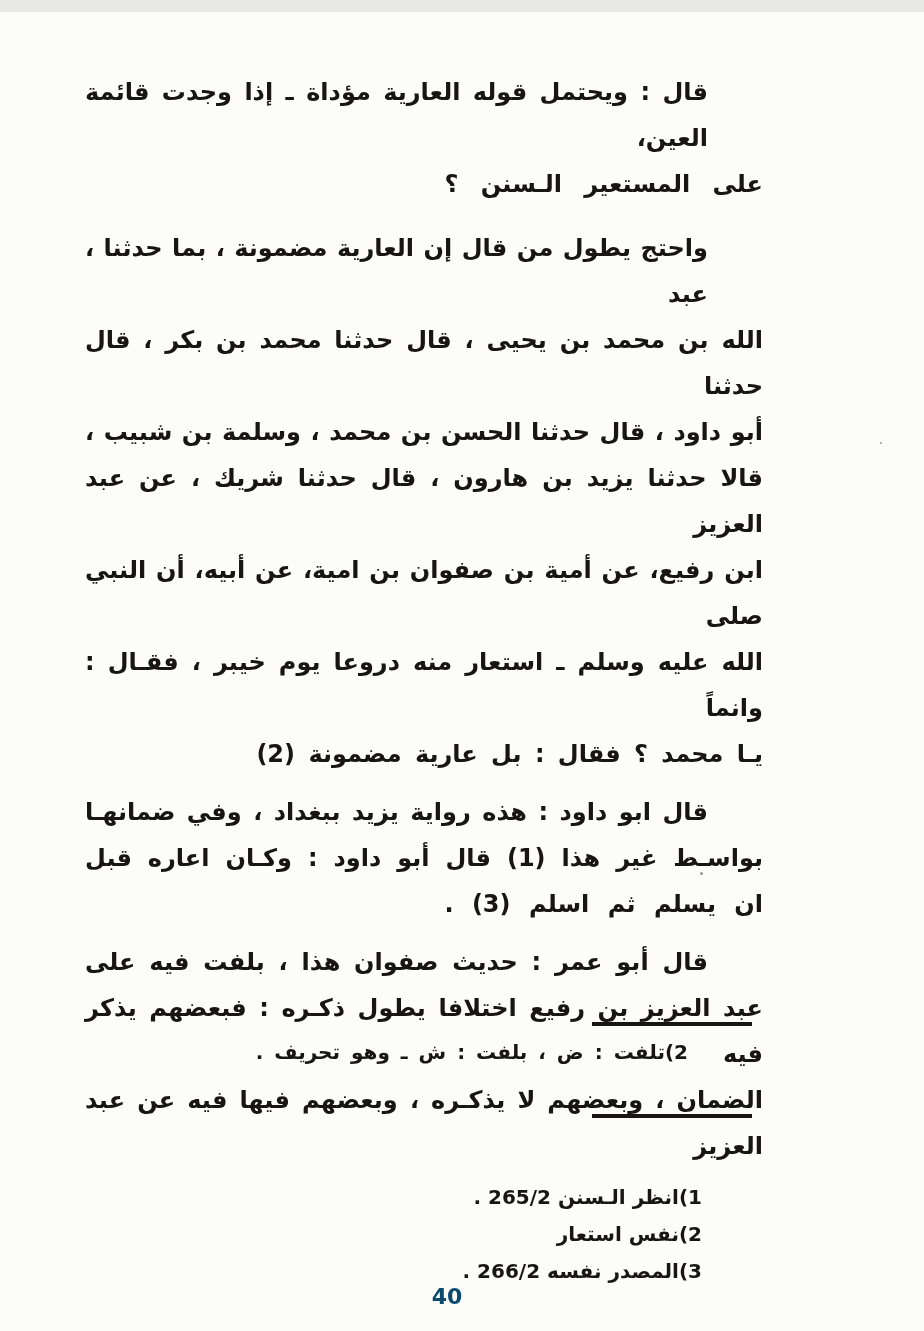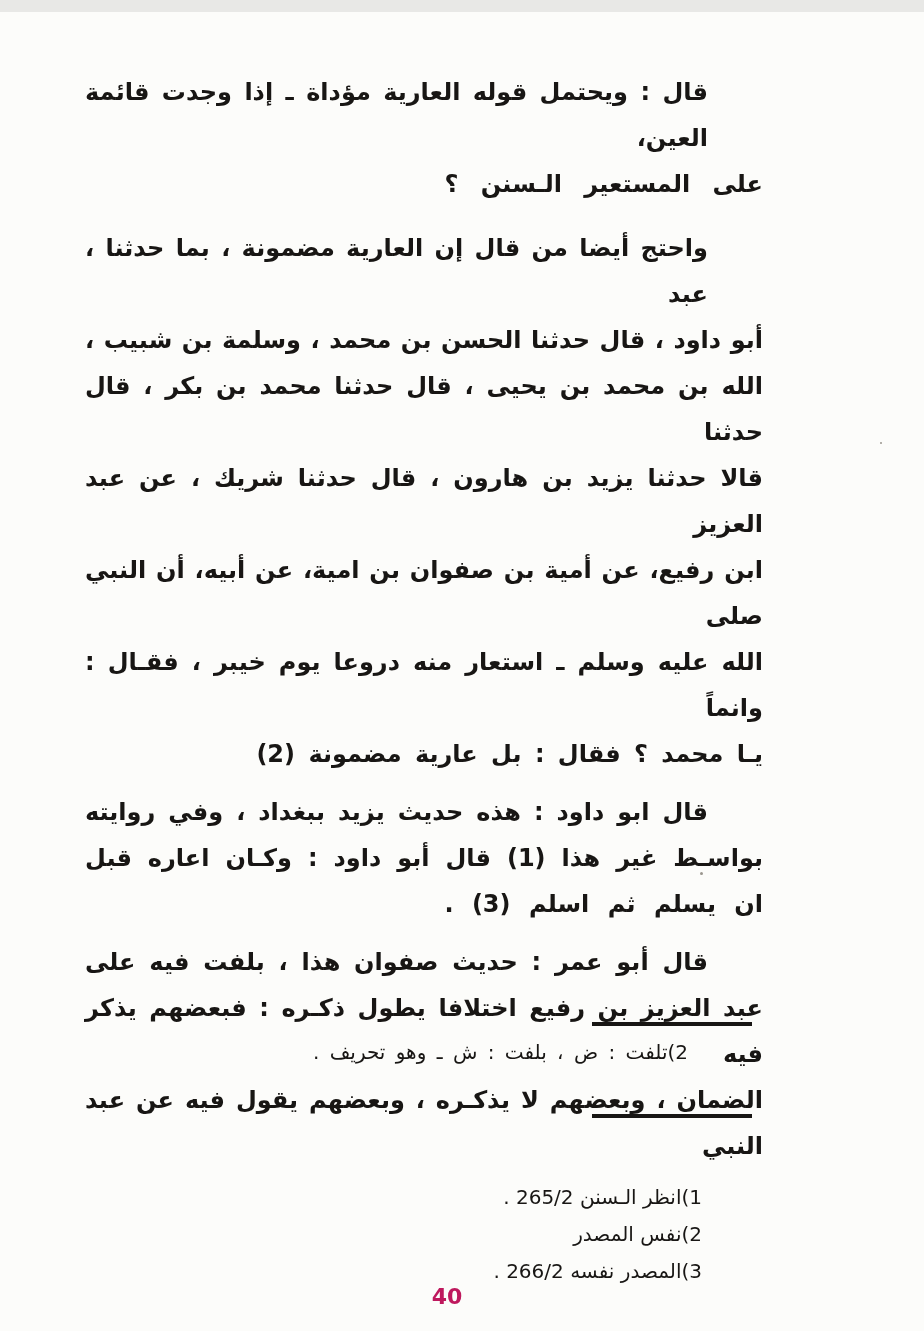--- a/index.html
+++ b/index.html
@@ -35,21 +35,21 @@
   .fn-rule{
     position:absolute;
     right:172px;width:160px;height:4px;
     background:#181614;
   }
   .fn-rule.r1{top:1010px;}
   .fn-rule.r2{top:1102px;}
   .fn-line{
     direction:rtl;
     font-size:20px;
-    font-weight:normal;
+    font-weight:bold;
     white-space:nowrap;
     text-align:right;
   }
   .fn-block-1{
     position:absolute;
     top:1028px;right:222px;
     word-spacing:4px;
   }
   .fn-block-2{
     position:absolute;
@@ -61,70 +61,70 @@
     unicode-bidi:embed;
     display:inline-block;
     margin-inline-end:14px;
   }
   .page-number{
     position:absolute;
     top:1272px;left:412px;width:70px;
     text-align:center;
     font-size:22px;
     font-weight:bold;
-    color:#be185d;
+    color:#0c4a6e;
   }
   
   .speck{position:absolute;background:#9a968e;border-radius:50%;}
 </style>
 </head>
 <body>
 
 <div class="page">
 
   <div class="body-text">
       <div class="para p1">
         <div class="line first">قال : ويحتمل قوله العارية مؤداة ـ إذا وجدت قائمة العين،</div>
         <div class="line last" style="word-spacing: 14px;">على المستعير الـسنن ؟</div>
       </div>
       <div class="para p2">
-        <div class="line first">واحتج أيضا من قال إن العارية مضمونة ، بما حدثنا ، عبد</div>
+        <div class="line first">واحتج يطول من قال إن العارية مضمونة ، بما حدثنا ، عبد</div>
+        <div class="line full">الله بن محمد بن يحيى ، قال حدثنا محمد بن بكر ، قال حدثنا</div>
         <div class="line full">أبو داود ، قال حدثنا الحسن بن محمد ، وسلمة بن شبيب ،</div>
-        <div class="line full">الله بن محمد بن يحيى ، قال حدثنا محمد بن بكر ، قال حدثنا</div>
         <div class="line full">قالا حدثنا يزيد بن هارون ، قال حدثنا شريك ، عن عبد العزيز</div>
         <div class="line full">ابن رفيع، عن أمية بن صفوان بن امية، عن أبيه، أن النبي صلى</div>
         <div class="line full">الله عليه وسلم ـ استعار منه دروعا يوم خيبر ، فقـال : وانماً</div>
         <div class="line last" style="word-spacing: 5px;">يـا محمد ؟ فقال : بل عارية مضمونة (2)</div>
       </div>
       <div class="para p3">
-        <div class="line first">قال ابو داود : هذه حديث يزيد ببغداد ، وفي روايته</div>
+        <div class="line first">قال ابو داود : هذه رواية يزيد ببغداد ، وفي ضمانهـا</div>
         <div class="line full">بواسـط غير هذا (1)  قال أبو داود : وكـان اعاره قبل</div>
         <div class="line last" style="word-spacing: 10px;">ان يسلم ثم اسلم (3) .</div>
       </div>
       <div class="para p4">
         <div class="line first">قال أبو عمر : حديث صفوان هذا ، بلفت فيه على</div>
         <div class="line full">عبد العزيز بن رفيع اختلافا يطول ذكـره : فبعضهم يذكر فيه</div>
-        <div class="line full">الضمان ، وبعضهم لا يذكـره ، وبعضهم يقول فيه عن عبد النبي</div>
+        <div class="line full">الضمان ، وبعضهم لا يذكـره ، وبعضهم فيها فيه عن عبد العزيز</div>
       </div>
     </div>
 
   <div class="fn-rule r1"></div>
 
   <div class="fn-line fn-block-1">
     <span class="fn-marker">(2</span><span>تلفت : ض ، بلفت : ش ـ وهو تحريف .</span>
   </div>
 
   <div class="fn-rule r2"></div>
 
   <div class="fn-block-2">
     <div class="fn-line">
       <span class="fn-marker">(1</span><span>انظر الـسنن 265/2 .</span>
     </div>
     <div class="fn-line">
-      <span class="fn-marker">(2</span><span>نفس المصدر</span>
+      <span class="fn-marker">(2</span><span>نفس استعار</span>
     </div>
     <div class="fn-line">
       <span class="fn-marker">(3</span><span>المصدر نفسه 266/2 .</span>
     </div>
   </div>
 
   <div class="page-number">40</div>
 
   <div class="speck" style="top:860px;left:700px;width:3px;height:3px;"></div>
   <div class="speck" style="top:845px;left:688px;width:2px;height:2px;"></div>

